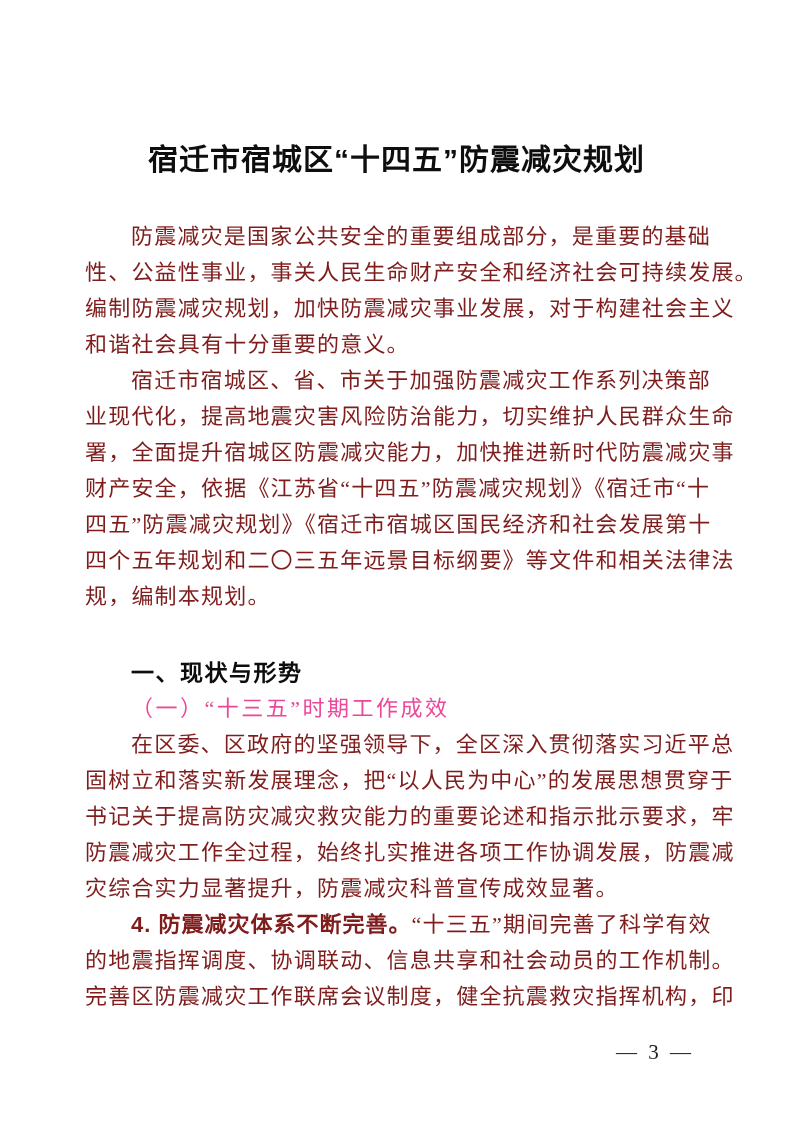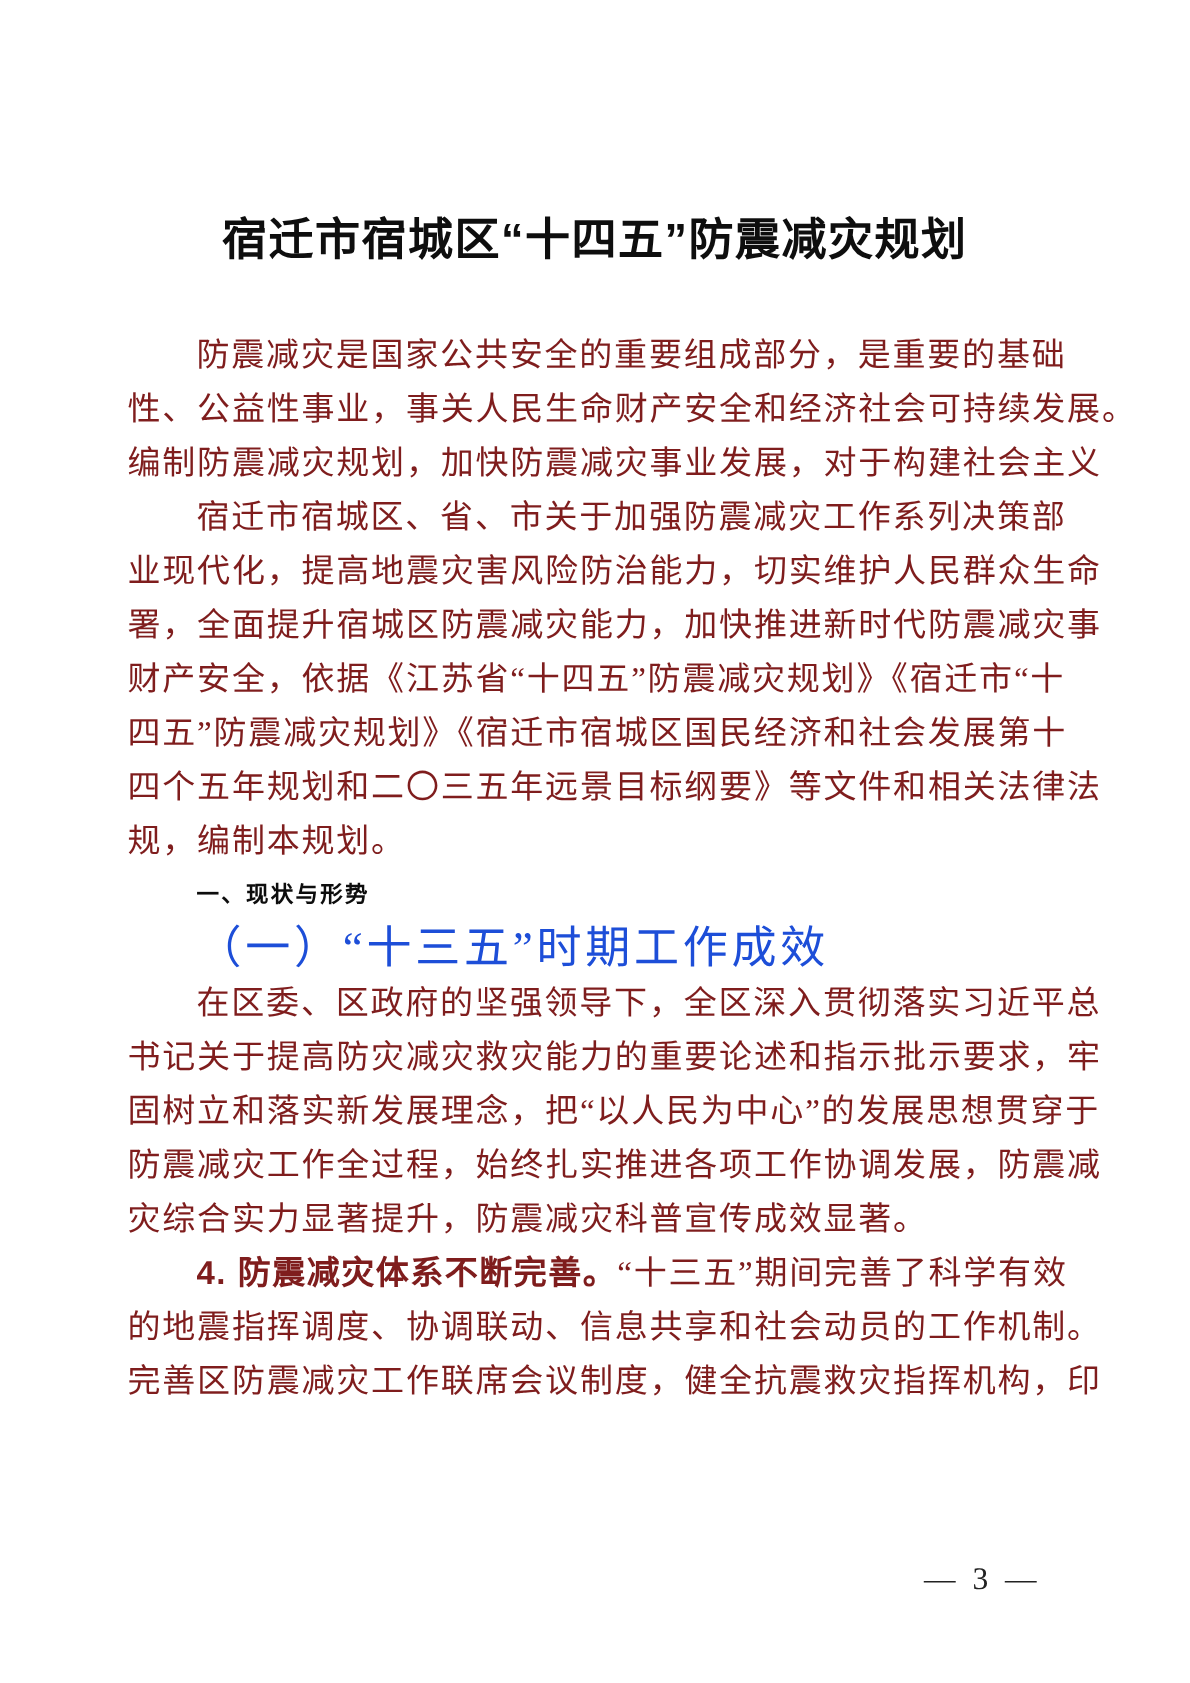--- a/index.html
+++ b/index.html
@@ -42,28 +42,29 @@
     letter-spacing: 1.2px;
     white-space: nowrap;
     color: #7f1d1d;
   }
   .line.indent {
     padding-left: 46px;
   }
   .line.heading1 {
     font-family: "Liberation Sans", "DejaVu Sans", sans-serif;
     font-weight: bold;
-    font-size: 15px;
+    font-size: 23px;
     letter-spacing: 1.5px;
     color: #0d0d0d;
+    margin-top: 40px;
   }
   .line.heading2 {
-    font-size: 30px;
+    font-size: 22px;
     letter-spacing: 2.5px;
-    color: #1d4ed8;
+    color: #ec4899;
   }
   .seg-bold {
     font-weight: bold;
     font-family: "Liberation Sans", "DejaVu Sans", sans-serif;
     font-size: 22px;
     letter-spacing: 1px;
   }
   .page-number {
     position: absolute;
     top: 1040px;
@@ -77,32 +78,33 @@
 </head>
 <body>
 
 <div class="page">
   <div class="doc-title">宿迁市宿城区“十四五”防震减灾规划</div>
 
   <div class="content" id="content">
       <div class="line body indent">防震减灾是国家公共安全的重要组成部分，是重要的基础</div>
       <div class="line body">性、公益性事业，事关人民生命财产安全和经济社会可持续发展。</div>
       <div class="line body">编制防震减灾规划，加快防震减灾事业发展，对于构建社会主义</div>
+      <div class="line body">和谐社会具有十分重要的意义。</div>
       <div class="line body indent">宿迁市宿城区、省、市关于加强防震减灾工作系列决策部</div>
       <div class="line body">业现代化，提高地震灾害风险防治能力，切实维护人民群众生命</div>
       <div class="line body">署，全面提升宿城区防震减灾能力，加快推进新时代防震减灾事</div>
       <div class="line body">财产安全，依据《江苏省“十四五”防震减灾规划》《宿迁市“十</div>
       <div class="line body">四五”防震减灾规划》《宿迁市宿城区国民经济和社会发展第十</div>
       <div class="line body">四个五年规划和二〇三五年远景目标纲要》等文件和相关法律法</div>
       <div class="line body">规，编制本规划。</div>
       <div class="line heading1 indent">一、现状与形势</div>
       <div class="line heading2 indent">（一）“十三五”时期工作成效</div>
       <div class="line body indent">在区委、区政府的坚强领导下，全区深入贯彻落实习近平总</div>
+      <div class="line body">固树立和落实新发展理念，把“以人民为中心”的发展思想贯穿于</div>
       <div class="line body">书记关于提高防灾减灾救灾能力的重要论述和指示批示要求，牢</div>
-      <div class="line body">固树立和落实新发展理念，把“以人民为中心”的发展思想贯穿于</div>
       <div class="line body">防震减灾工作全过程，始终扎实推进各项工作协调发展，防震减</div>
       <div class="line body">灾综合实力显著提升，防震减灾科普宣传成效显著。</div>
       <div class="line body indent"><span class="seg-bold">4. 防震减灾体系不断完善。</span><span>“十三五”期间完善了科学有效</span></div>
       <div class="line body">的地震指挥调度、协调联动、信息共享和社会动员的工作机制。</div>
       <div class="line body">完善区防震减灾工作联席会议制度，健全抗震救灾指挥机构，印</div>
     </div>
 
   <div class="page-number">— 3 —</div>
 </div>
 

